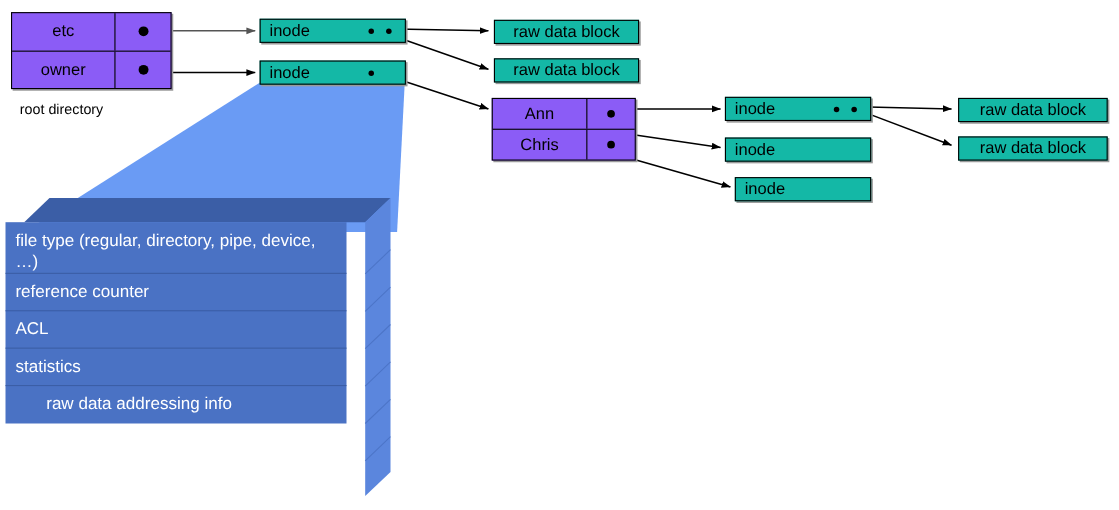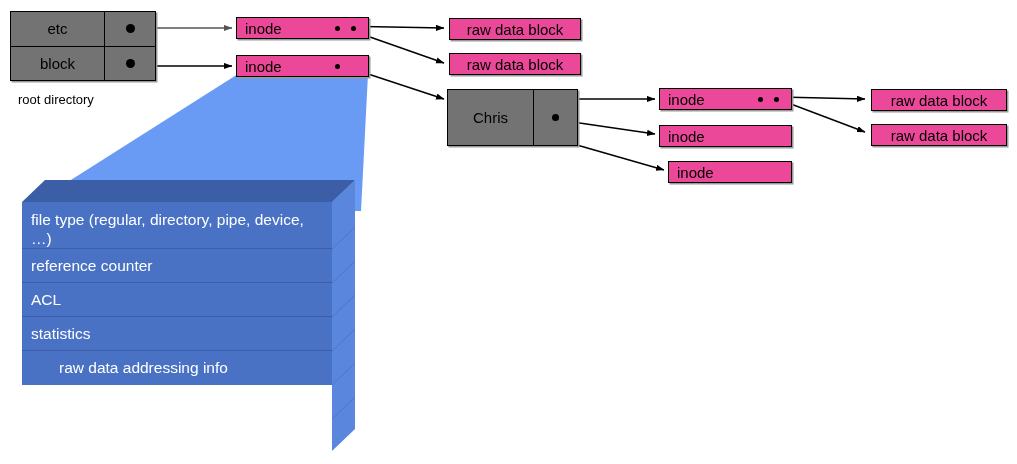--- a/index.html
+++ b/index.html
@@ -8,21 +8,21 @@
     font-family:"Liberation Sans","DejaVu Sans",sans-serif;
     -webkit-font-smoothing:antialiased;
   }
   #stage{position:absolute;left:0;top:0;width:1017px;height:464px;}
   #svg-layer{position:absolute;left:0;top:0;width:1017px;height:464px;pointer-events:none;}
 
   
   .box{
     position:absolute;
     box-sizing:border-box;
-    background:#ec4899;
+    background:#14b8a6;
     border:1px solid #000000;
     box-shadow:1.5px 1.5px 0 0 #9a9a9a;
     font-size:15px;
     color:#000000;
     line-height:1;
   }
   .box .lbl{
     position:absolute;left:8px;top:50%;transform:translateY(-50%);
     white-space:nowrap;
   }
@@ -30,21 +30,21 @@
 
   
   .pdot{
     position:absolute;width:5px;height:5px;border-radius:50%;
     background:#000;top:50%;margin-top:-2.5px;
   }
 
   
   .dirtable{
     position:absolute;box-sizing:border-box;
-    border:1px solid #000;background:#737373;
+    border:1px solid #000;background:#8b5cf6;
     box-shadow:1.5px 1.5px 0 0 #9a9a9a;
     display:flex;flex-direction:column;
   }
   .dirrow{
     display:flex;flex:1 1 0;box-sizing:border-box;
     border-bottom:1px solid #000;
   }
   .dirrow:last-child{border-bottom:none;}
   .dirname{
     box-sizing:border-box;
@@ -60,21 +60,21 @@
   .smalldot{width:7px;height:7px;border-radius:50%;background:#000;}
 
   
   .caption{
     position:absolute;font-size:13px;color:#000;white-space:nowrap;
   }
 
   
   #detail-block{position:absolute;left:0;top:175px;width:380px;height:289px;}
   .blk-front{
-    position:absolute;left:22px;top:27px;width:310px;
+    position:absolute;left:5px;top:27px;width:310px;
     background:#4a72c4;
   }
   .blk-row{
     box-sizing:border-box;
     border-bottom:1px solid #3b5ea6;
     color:#ffffff;font-size:15.5px;line-height:19px;
     padding:7px 9px 8px 9px;
     position:relative;
   }
   .blk-row:last-child{border-bottom:none;margin-left:28px;}
@@ -119,21 +119,21 @@
   </svg>
 
   <div class="dirtable" style="left:10px;top:11px;width:146px;height:70px;">
     <div class="dirrow">
       <div class="dirname" style="width:94px;">etc</div>
       <div class="dirptr" style="width:50px;">
         <span class="bigdot"></span>
       </div>
     </div>
     <div class="dirrow">
-      <div class="dirname" style="width:94px;">block</div>
+      <div class="dirname" style="width:94px;">owner</div>
       <div class="dirptr" style="width:50px;">
         <span class="bigdot"></span>
       </div>
     </div>
   </div>
 
   <div class="caption" style="left:18px;top:92px;">root directory</div>
 
   <div class="box" style="left:236px;top:17px;width:133px;height:22px;">
     <span class="lbl">inode</span>
@@ -170,20 +170,26 @@
 
   <div class="box center" style="left:871px;top:89px;width:136px;height:22px;">
     <span class="lbl">raw data block</span>
   </div>
 
   <div class="box center" style="left:871px;top:124px;width:136px;height:22px;">
     <span class="lbl">raw data block</span>
   </div>
 
   <div class="dirtable" style="left:447px;top:89px;width:131px;height:57px;">
+    <div class="dirrow">
+      <div class="dirname" style="width:86px;">Ann</div>
+      <div class="dirptr" style="width:43px;">
+        <span class="smalldot"></span>
+      </div>
+    </div>
     <div class="dirrow">
       <div class="dirname" style="width:86px;">Chris</div>
       <div class="dirptr" style="width:43px;">
         <span class="smalldot"></span>
       </div>
     </div>
   </div>
 
   <div id="detail-block">
 

